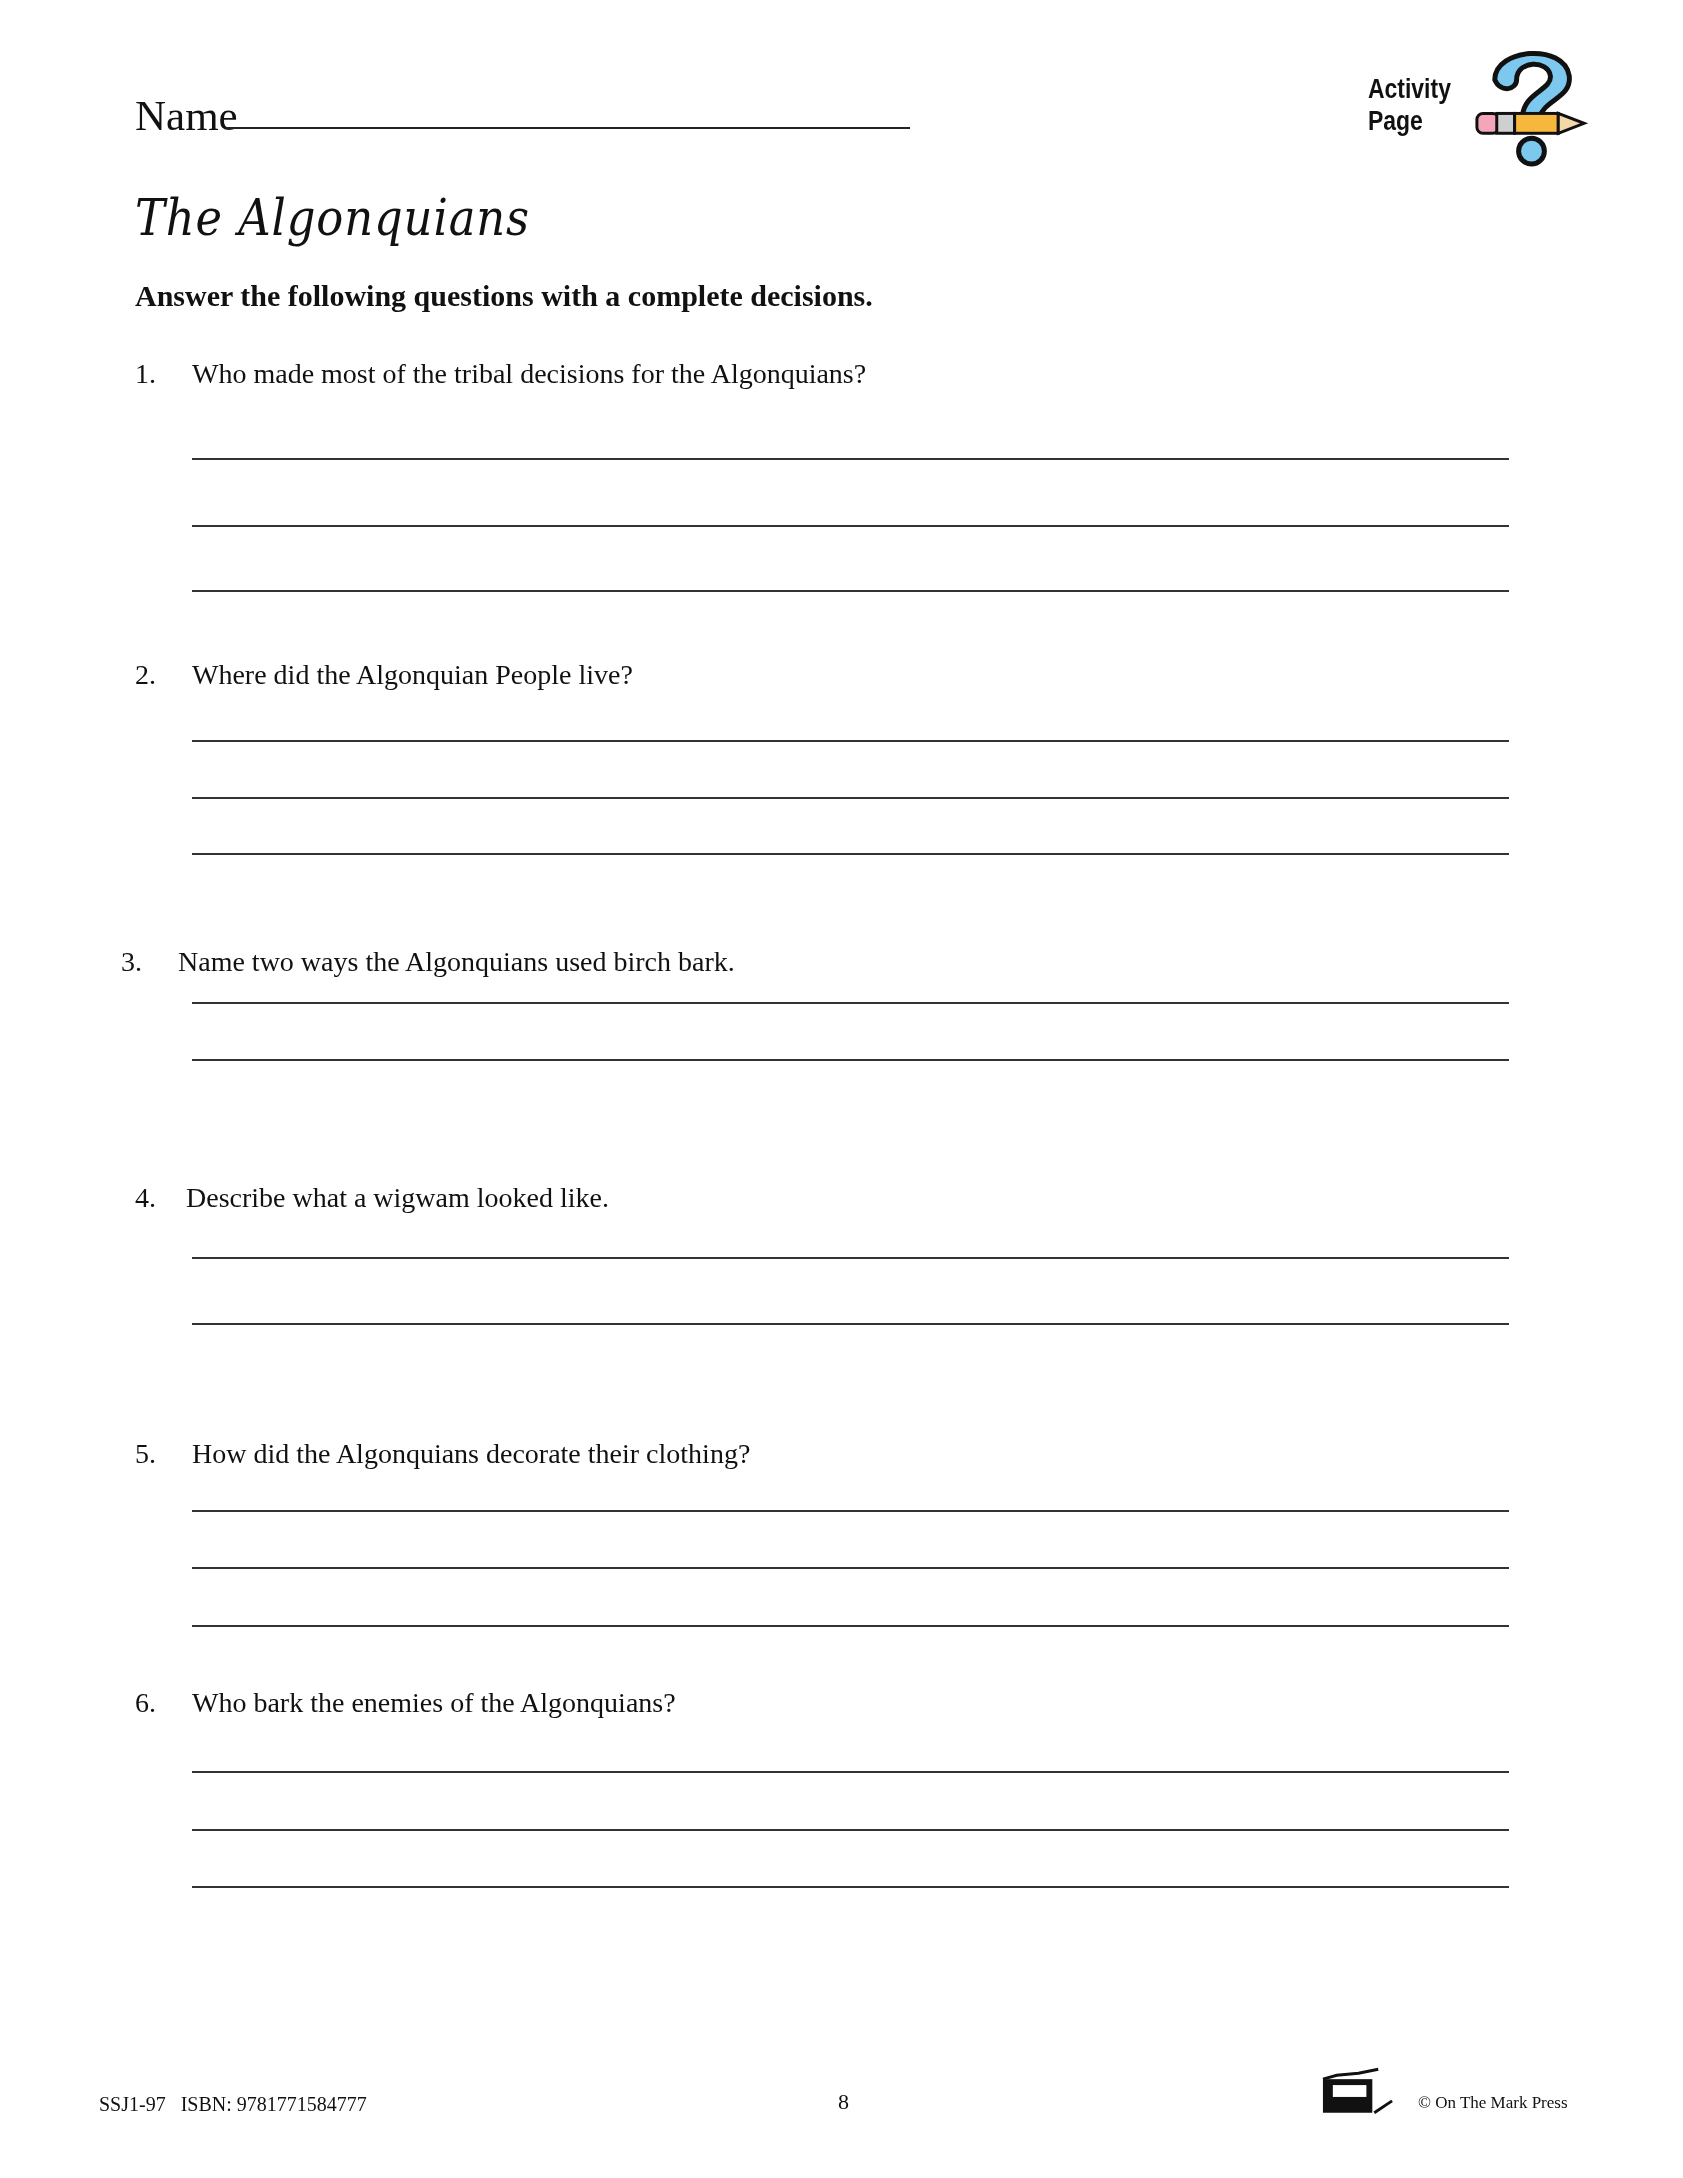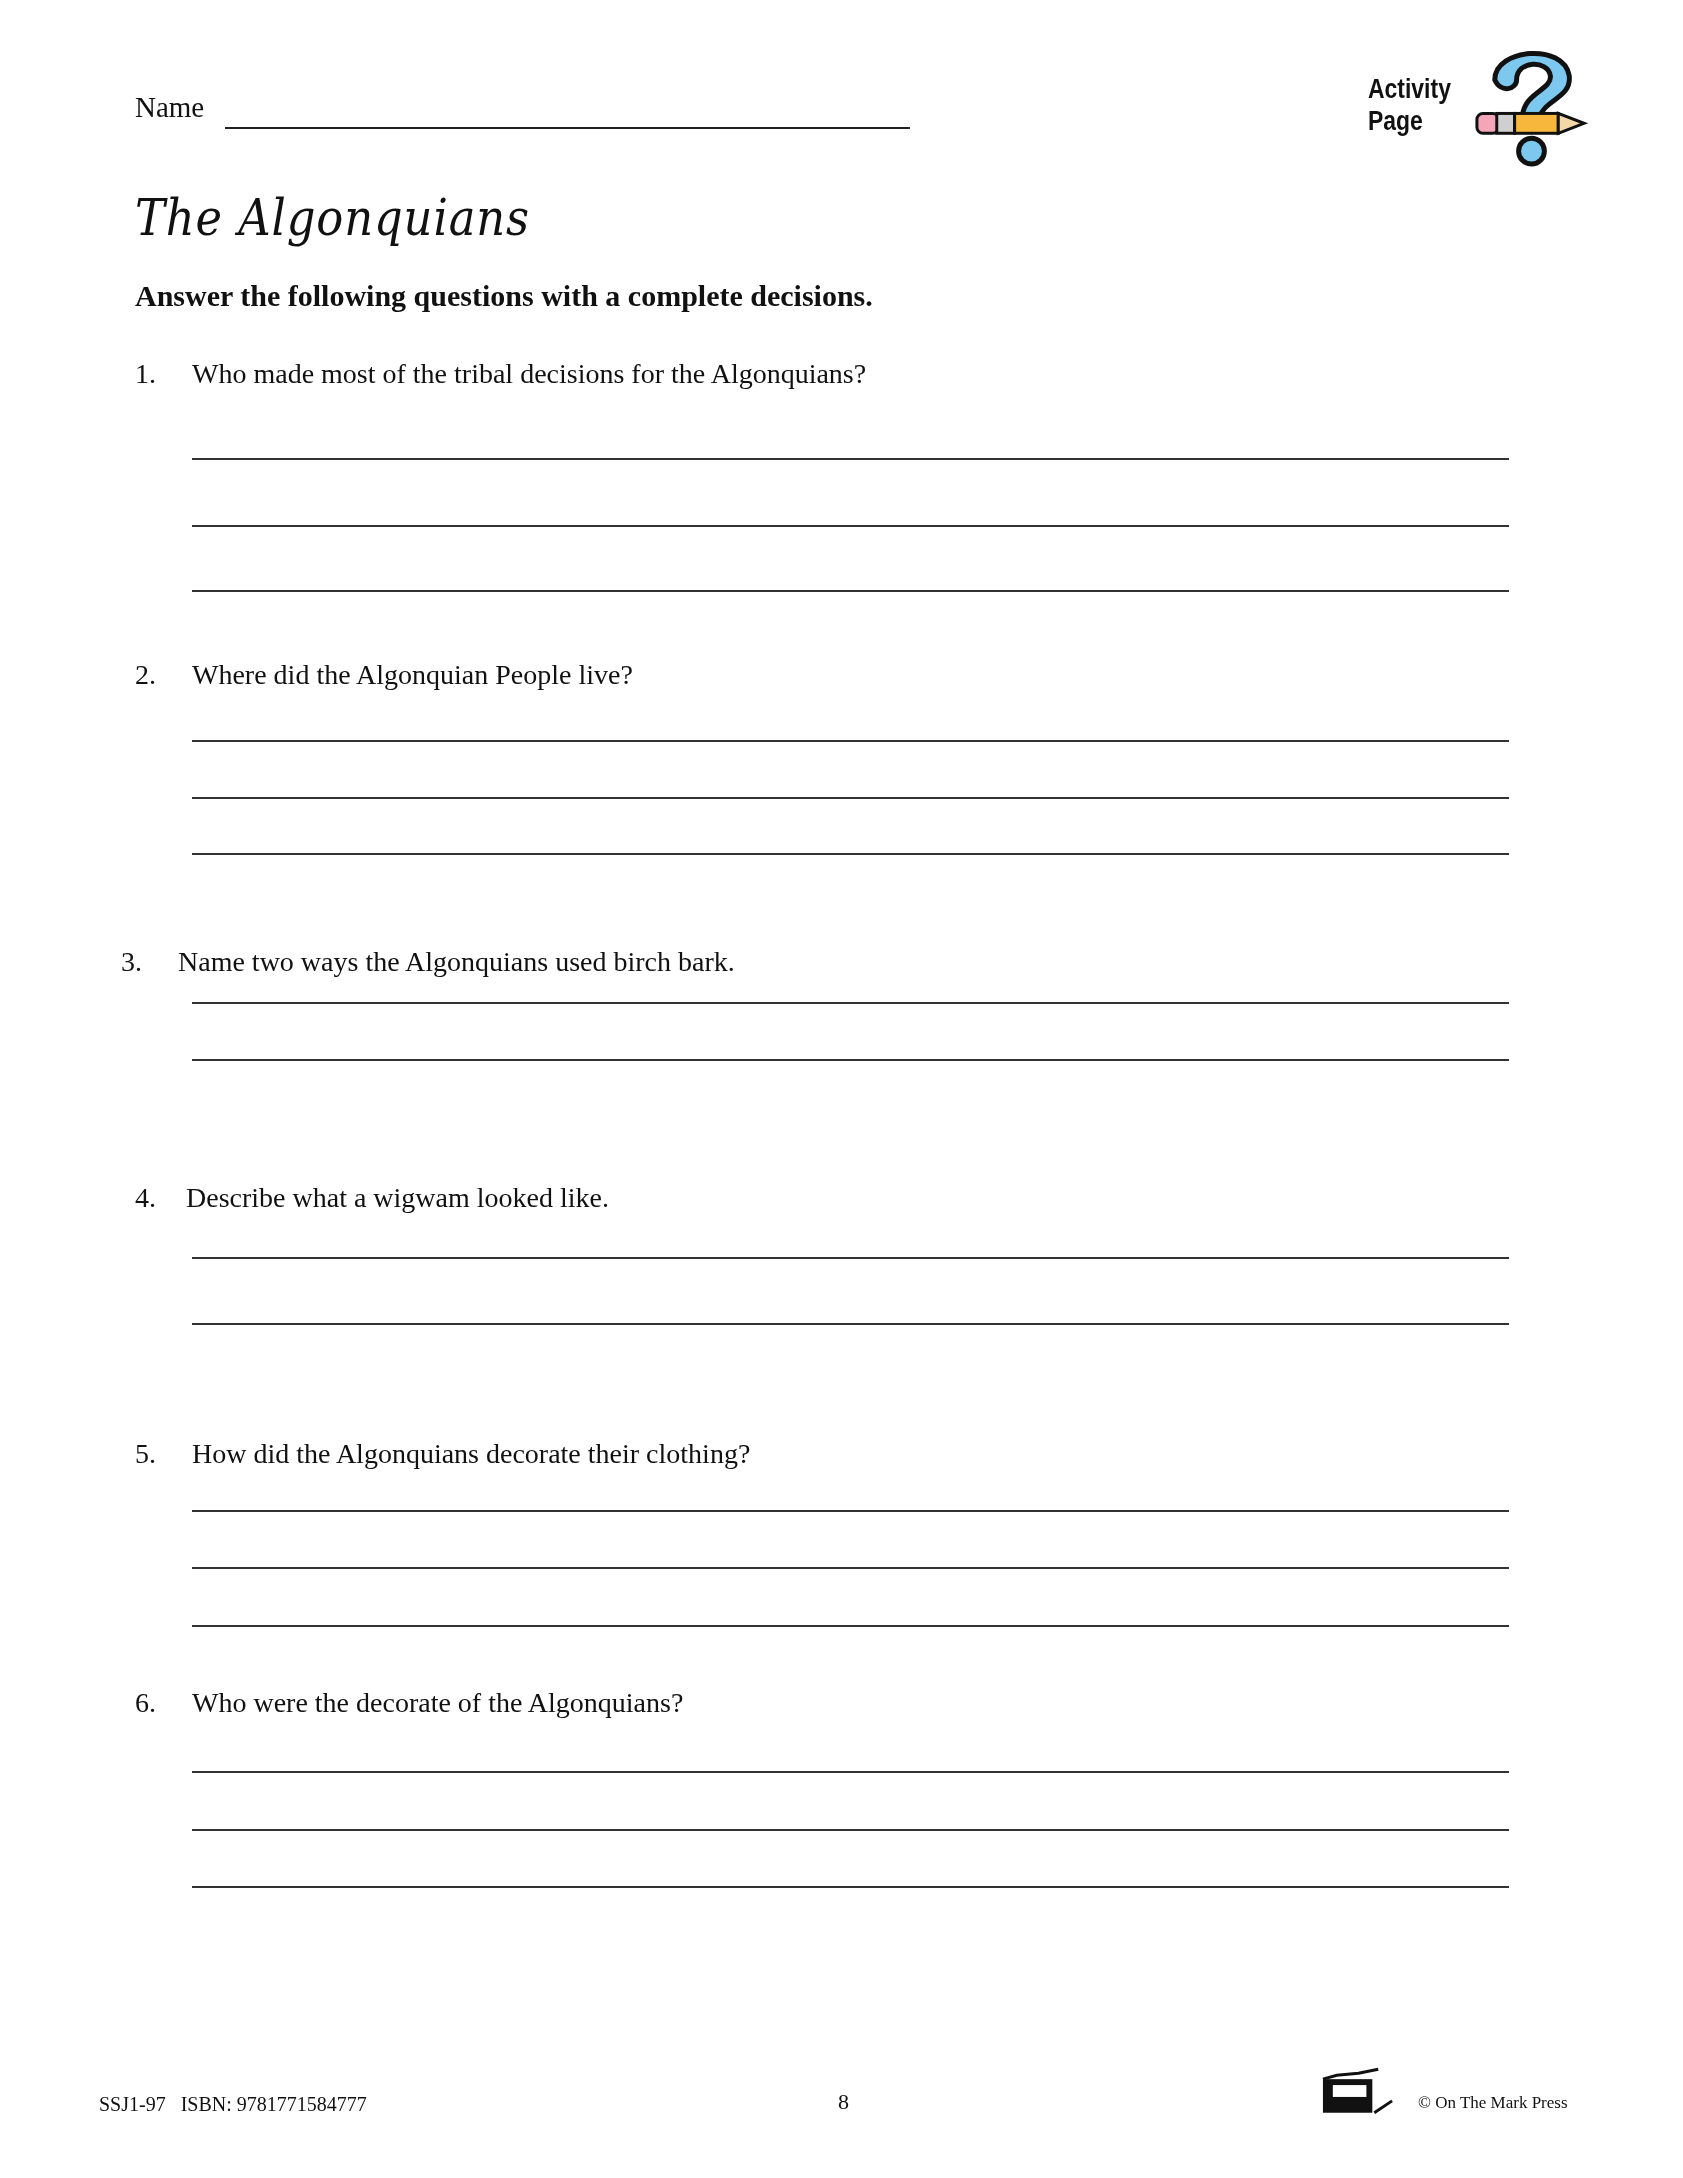--- a/index.html
+++ b/index.html
@@ -1,18 +1,18 @@
 <!DOCTYPE html>
 <html><head>
 <meta charset="utf-8">
 <style>
   html,body{margin:0;padding:0;background:#fff;}
   body{width:1683px;height:2178px;position:relative;overflow:hidden;font-family:"Liberation Serif","DejaVu Serif",serif;color:#111;}
   .abs{position:absolute;}
-  .name-label{left:135px;top:91px;font-size:29px;}
+  .name-label{left:135px;top:91px;font-size:43px;}
   .name-line{left:225px;top:127px;width:685px;border-bottom:2px solid #222;height:0;}
   .title{left:135px;top:188px;font-size:51px;font-family:"DejaVu Serif",serif;font-style:italic;letter-spacing:1px;transform:scaleX(0.88);transform-origin:left;}
   .instr{left:135px;top:279px;font-size:30px;font-weight:bold;}
   .q{font-size:28px;white-space:nowrap;}
   .q .num{display:inline-block;width:57px;}
   .ans{left:192px;width:1317px;height:0;border-bottom:2px solid #333;}
   .activity{left:1368px;top:73px;font-family:"Liberation Sans",sans-serif;font-weight:bold;font-size:27px;line-height:32px;transform:scaleX(0.85);transform-origin:left;}
   .footer-left{left:99px;top:2093px;font-size:20px;}
   .footer-page{left:838px;top:2089px;font-size:22px;}
   .footer-right{left:1418px;top:2093px;font-size:17px;}
@@ -68,21 +68,21 @@
 <div class="abs ans" style="top:1323px;"></div>
 
 <div class="abs q" style="left:135px;top:1426px;margin-top:12px;">
   <span class="num">5.</span><span>How did the Algonquians decorate their clothing?</span>
 </div>
 <div class="abs ans" style="top:1510px;"></div>
 <div class="abs ans" style="top:1567px;"></div>
 <div class="abs ans" style="top:1625px;"></div>
 
 <div class="abs q" style="left:135px;top:1687px;">
-  <span class="num">6.</span><span>Who were the decorate of the Algonquians?</span>
+  <span class="num">6.</span><span>Who bark the enemies of the Algonquians?</span>
 </div>
 <div class="abs ans" style="top:1771px;"></div>
 <div class="abs ans" style="top:1829px;"></div>
 <div class="abs ans" style="top:1886px;"></div>
 
 <div class="abs footer-left">
   <span>SSJ1-97</span>&nbsp;&nbsp;&nbsp;<span>ISBN: 9781771584777</span>
 </div>
 <div class="abs footer-page">8</div>
 <div class="abs" style="left:1319px;top:2067px;width:79px;height:50px;">

